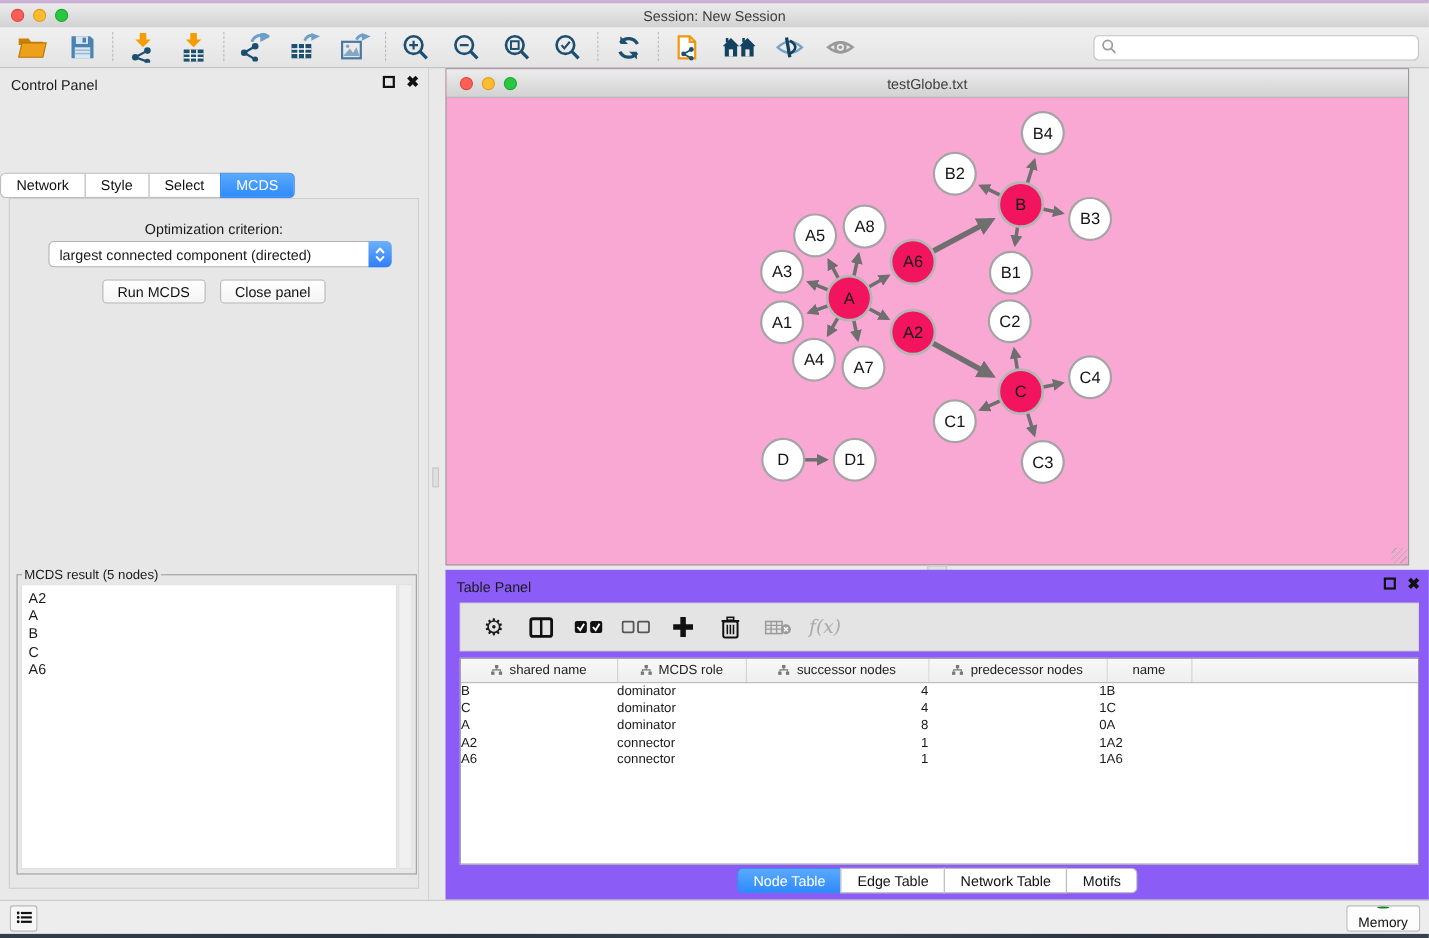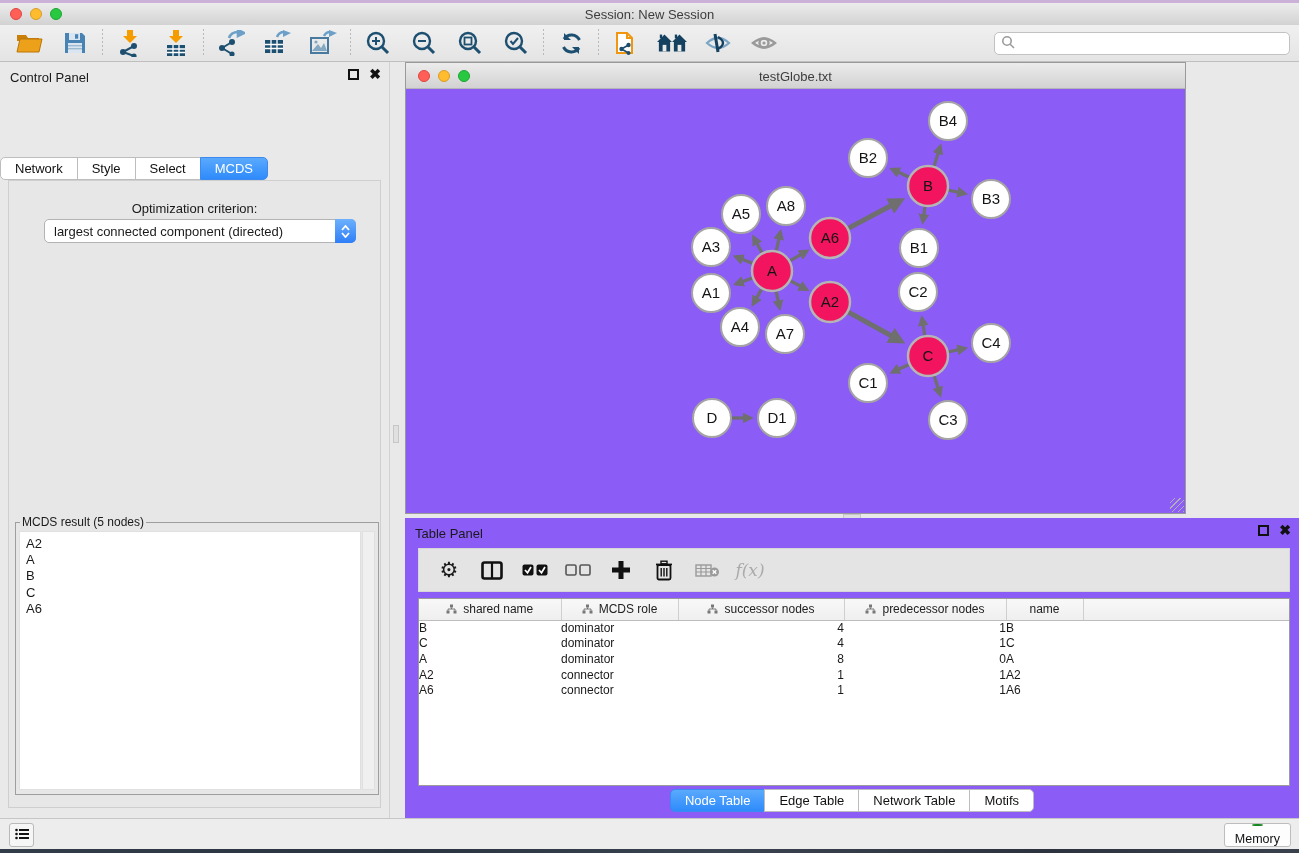--- a/index.html
+++ b/index.html
@@ -54,21 +54,21 @@
   .push-btn { background:linear-gradient(#ffffff,#f4f4f4); border:1px solid #b9b9b9; border-radius:4px;
     height:22px; padding:0 13px; font-size:13px; color:#111; display:flex; align-items:center; }
 
   fieldset.result { position:absolute; left:6px; right:1px; top:334px; bottom:12px; border:1px solid #9e9e9e; background:#e7e7e7; padding:0; }
   fieldset.result legend { font-size:12px; margin-left:4px; padding:0 2px; color:#1a1a1a; }
   .result-list { position:absolute; left:3px; right:17px; top:2px; bottom:4px; background:#fff; border:1px solid #e0e0e0; padding:4px 0 0 6px; }
   .result-scroll { position:absolute; right:3px; top:2px; bottom:4px; width:13px; background:#f0f0f0; border:1px solid #e0e0e0; }
   .result-list div { font-size:13px; line-height:16.2px; }
 
   
-  .net-window { position:absolute; left:405px; top:62px; width:781px; height:452px; background:#8b5cf6; border:1px solid #9a9a9a; }
+  .net-window { position:absolute; left:405px; top:62px; width:876px; height:452px; background:#f9a8d4; border:1px solid #9a9a9a; }
   .net-titlebar { position:absolute; left:0; top:0; width:100%; height:26px; background:linear-gradient(#ececec,#d2d2d2); border-bottom:1px solid #b5b5b5; }
   .net-titlebar .traffic { top:7px; left:12px; }
   .net-titlebar .title { position:absolute; width:100%; text-align:center; top:6px; font-size:13px; color:#3d3d3d; }
   #graph-svg { position:absolute; left:0; top:26px; }
   .resize-grip { position:absolute; right:1px; bottom:1px; width:14px; height:14px;
     background:repeating-linear-gradient(135deg, transparent 0 3px, #b0b0b0 3px 4px); }
 
   
   .vsplit-handle { position:absolute; left:393px; top:425px; width:6px; height:18px; background:#e0e0e0; border:1px solid #c6c6c6; }
   .hsplit-handle { position:absolute; left:843px; top:514px; width:18px; height:5px; background:#e0e0e0; border:1px solid #c6c6c6; }
@@ -298,20 +298,24 @@
     <div class="combo">
       <span class="val">largest connected component (directed)</span>
       <span class="stepper">
         <svg width="9" height="6" viewBox="0 0 9 6">
             <path d="M1 5 L4.5 1 L8 5" fill="none" stroke="#fff" stroke-width="1.8"></path>
           </svg>
         <svg width="9" height="6" viewBox="0 0 9 6">
             <path d="M1 1 L4.5 5 L8 1" fill="none" stroke="#fff" stroke-width="1.8"></path>
           </svg>
       </span>
+    </div>
+    <div class="btn-row">
+      <button class="push-btn">Run MCDS</button>
+      <button class="push-btn">Close panel</button>
     </div>
 
     <fieldset class="result">
       <legend>MCDS result (5 nodes)</legend>
       <div class="result-list" id="result-list">
           <div>A2</div>
           <div>A</div>
           <div>B</div>
           <div>C</div>
           <div>A6</div>

